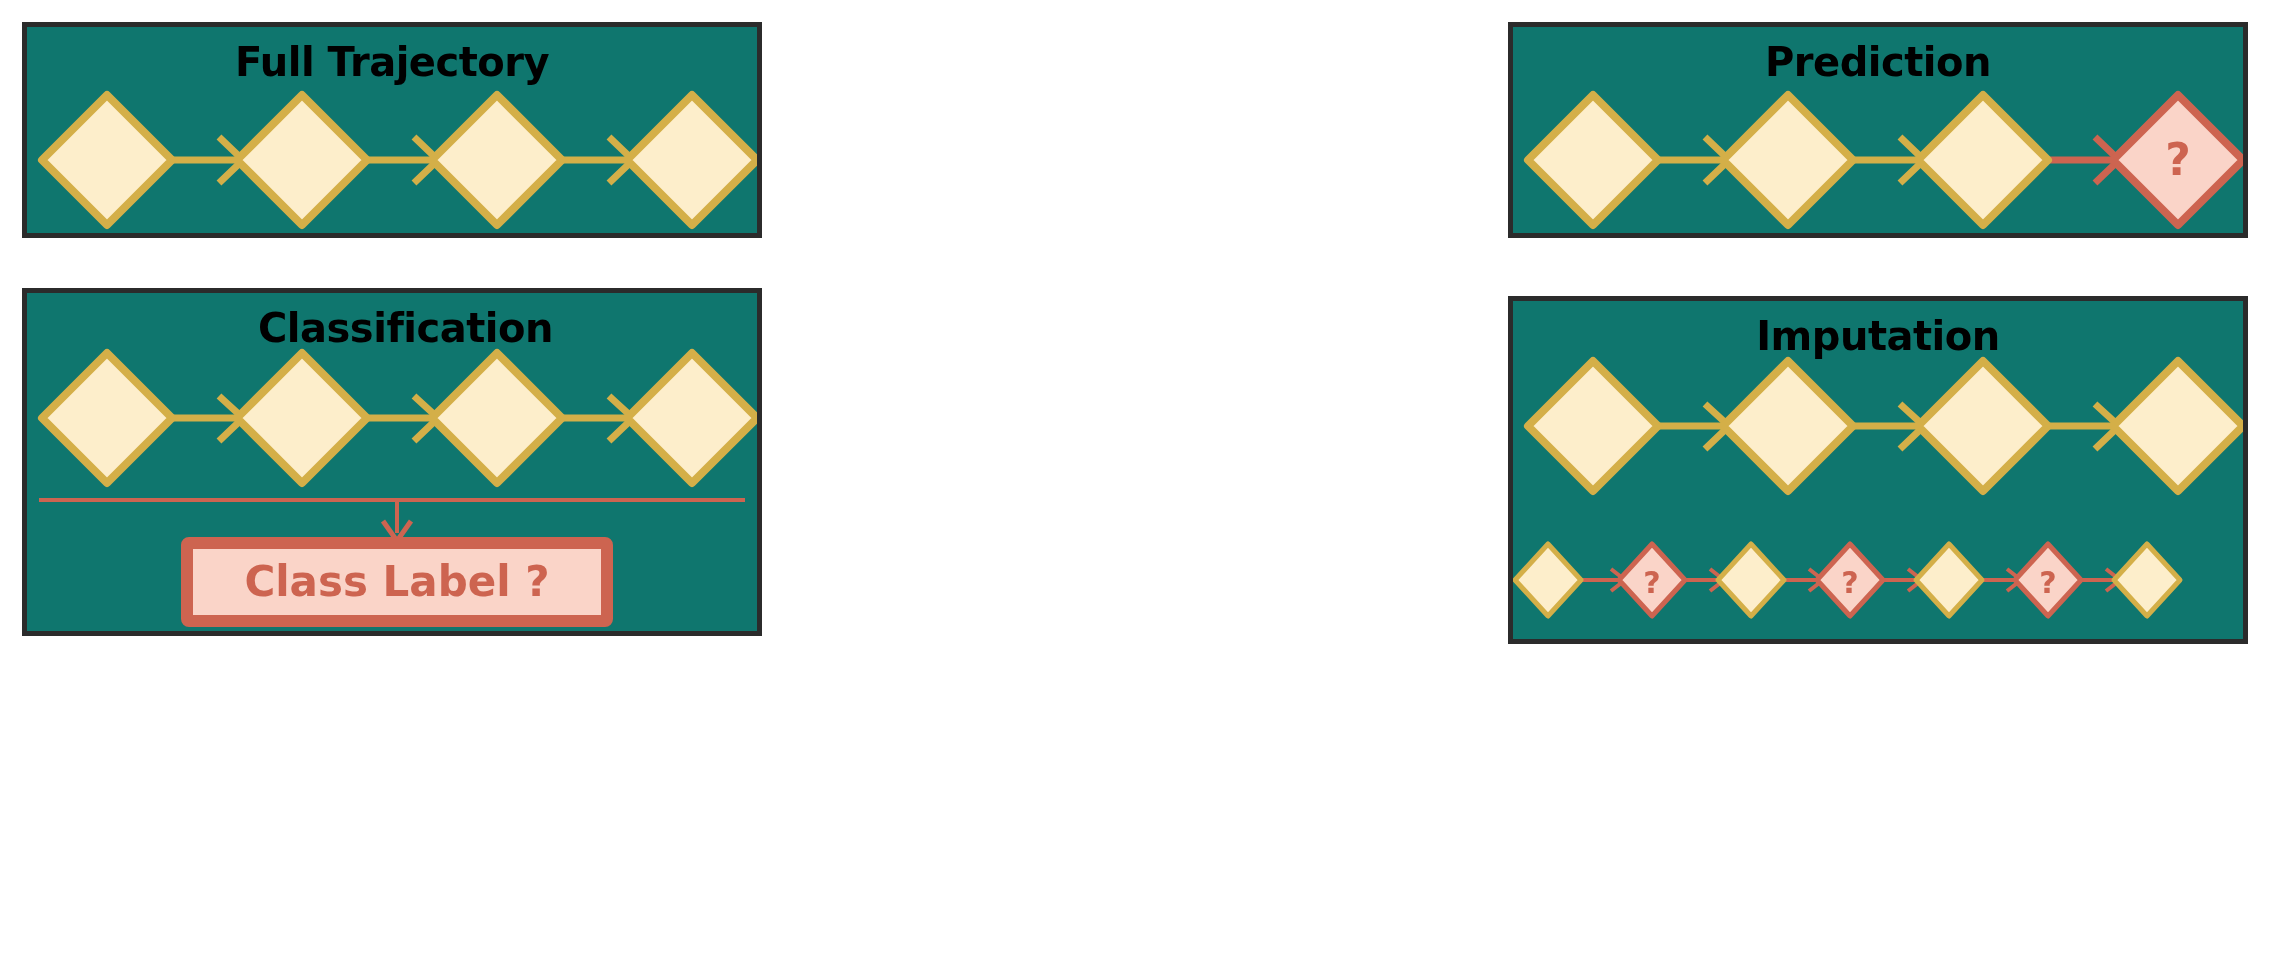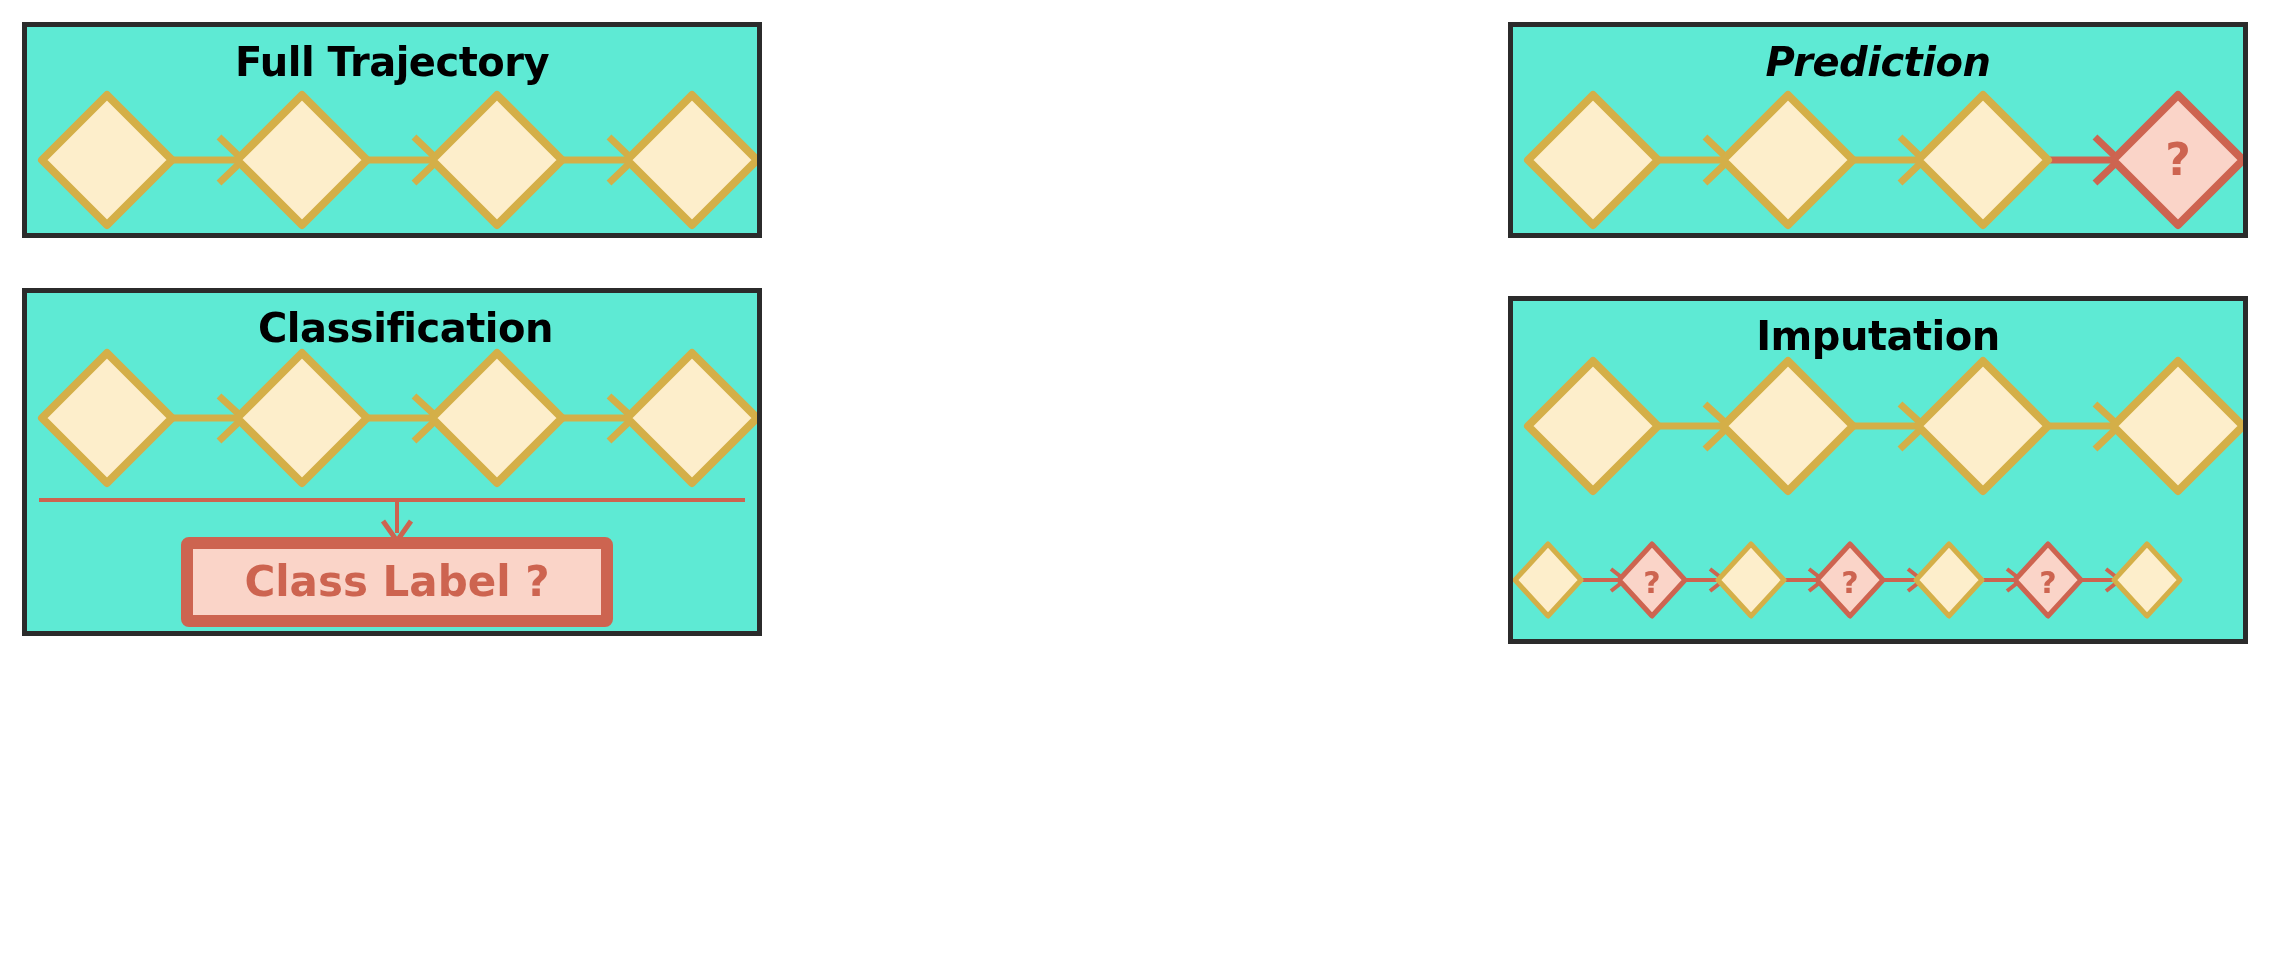--- a/index.html
+++ b/index.html
@@ -13,21 +13,21 @@
     font-family: "DejaVu Sans", "Liberation Sans", sans-serif;
     overflow: hidden;
   }
   #root {
     position: relative;
     width: 2272px;
     height: 965px;
   }
   .panel {
     position: absolute;
-    background: #5eead4;
+    background: #0f766e;
     box-sizing: border-box;
     border: 5px solid #2b2b2b;
   }
   .panel-title {
     position: absolute;
     left: 0;
     right: 0;
     text-align: center;
     font-weight: bold;
     color: #000000;
@@ -70,21 +70,21 @@
       <g>
         <polygon points="80,68 145,133 80,198 15,133" fill="#fdeecb" stroke="#d4af48" stroke-width="8" stroke-linejoin="round"></polygon>
         <polygon points="275,68 340,133 275,198 210,133" fill="#fdeecb" stroke="#d4af48" stroke-width="8" stroke-linejoin="round"></polygon>
         <polygon points="470,68 535,133 470,198 405,133" fill="#fdeecb" stroke="#d4af48" stroke-width="8" stroke-linejoin="round"></polygon>
         <polygon points="665,68 730,133 665,198 600,133" fill="#fdeecb" stroke="#d4af48" stroke-width="8" stroke-linejoin="round"></polygon>
       </g>
     </svg>
   </div>
 
   <div class="panel" style="left:1508px; top:22px; width:740px; height:216px;">
-    <div class="panel-title" style="top:12px; font-size:40px;font-style:italic;">Prediction</div>
+    <div class="panel-title" style="top:12px; font-size:40px;">Prediction</div>
     <svg class="panel-svg" width="730" height="206" viewBox="0 0 730 206">
       <g>
         <line x1="130" y1="133" x2="210" y2="133" stroke="#d4af48" stroke-width="7"></line>
         <path d="M 192 110 L 216 133 L 192 156" fill="none" stroke="#d4af48" stroke-width="7"></path>
         <line x1="325" y1="133" x2="405" y2="133" stroke="#d4af48" stroke-width="7"></line>
         <path d="M 387 110 L 411 133 L 387 156" fill="none" stroke="#d4af48" stroke-width="7"></path>
         <line x1="520" y1="133" x2="600" y2="133" stroke="#cd6450" stroke-width="7"></line>
         <path d="M 582 110 L 606 133 L 582 156" fill="none" stroke="#cd6450" stroke-width="7"></path>
       </g>
       <g>

